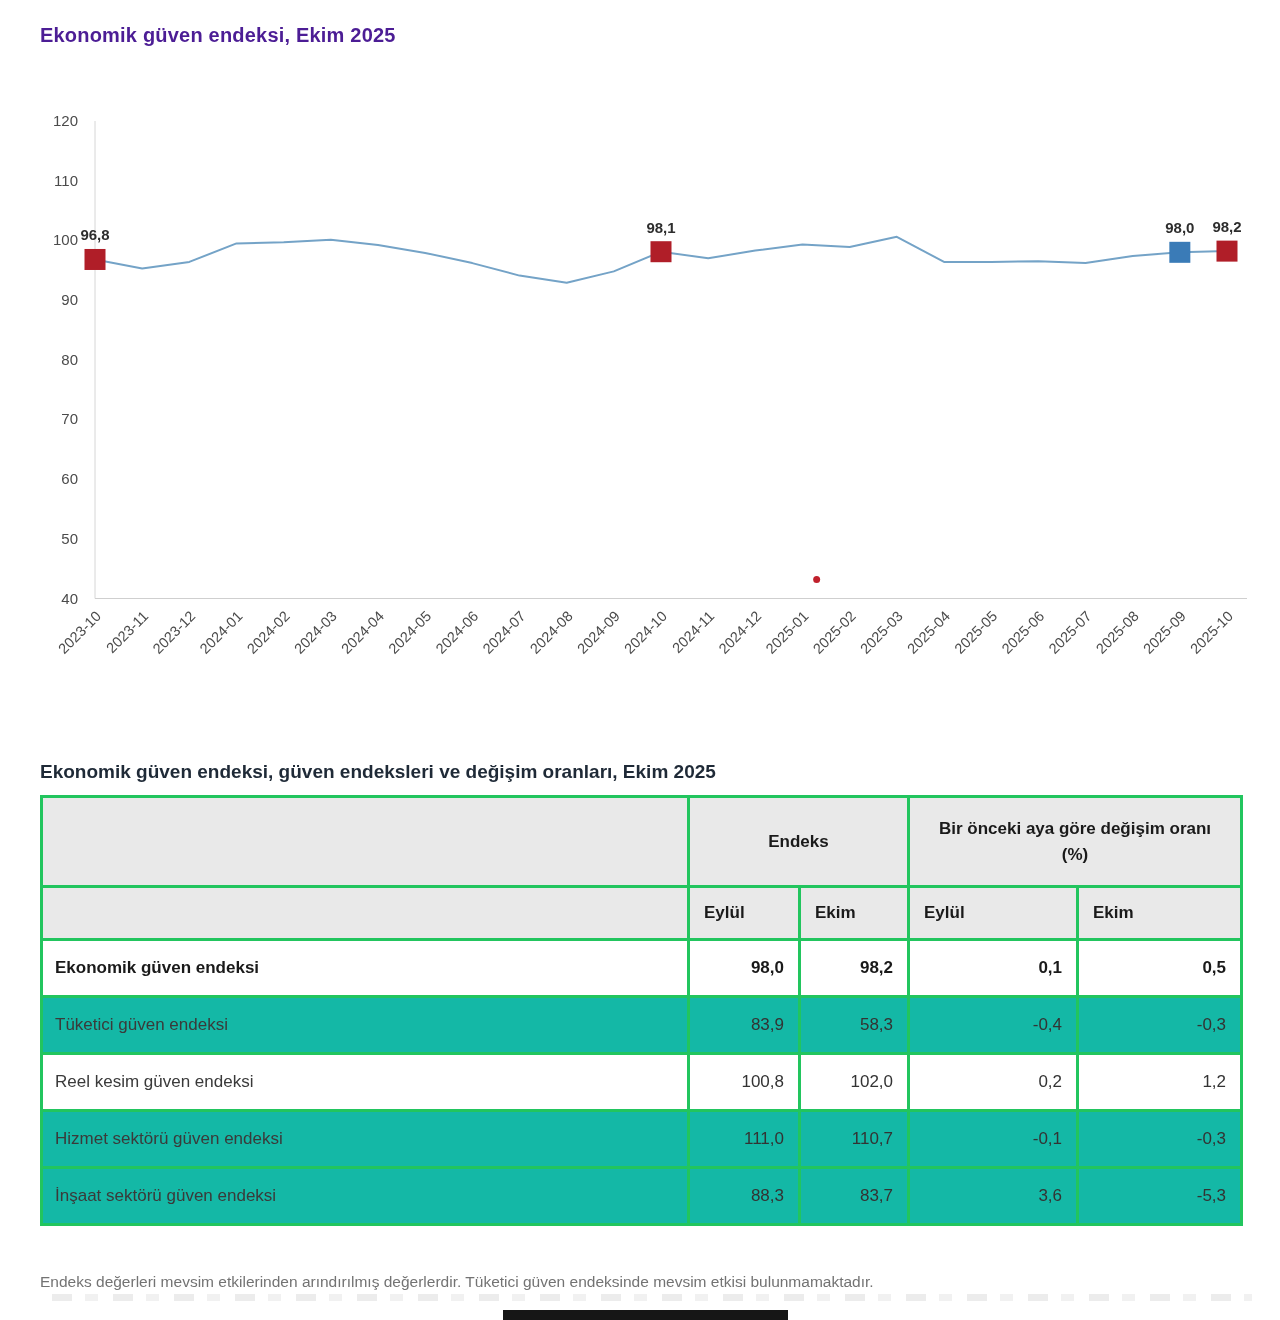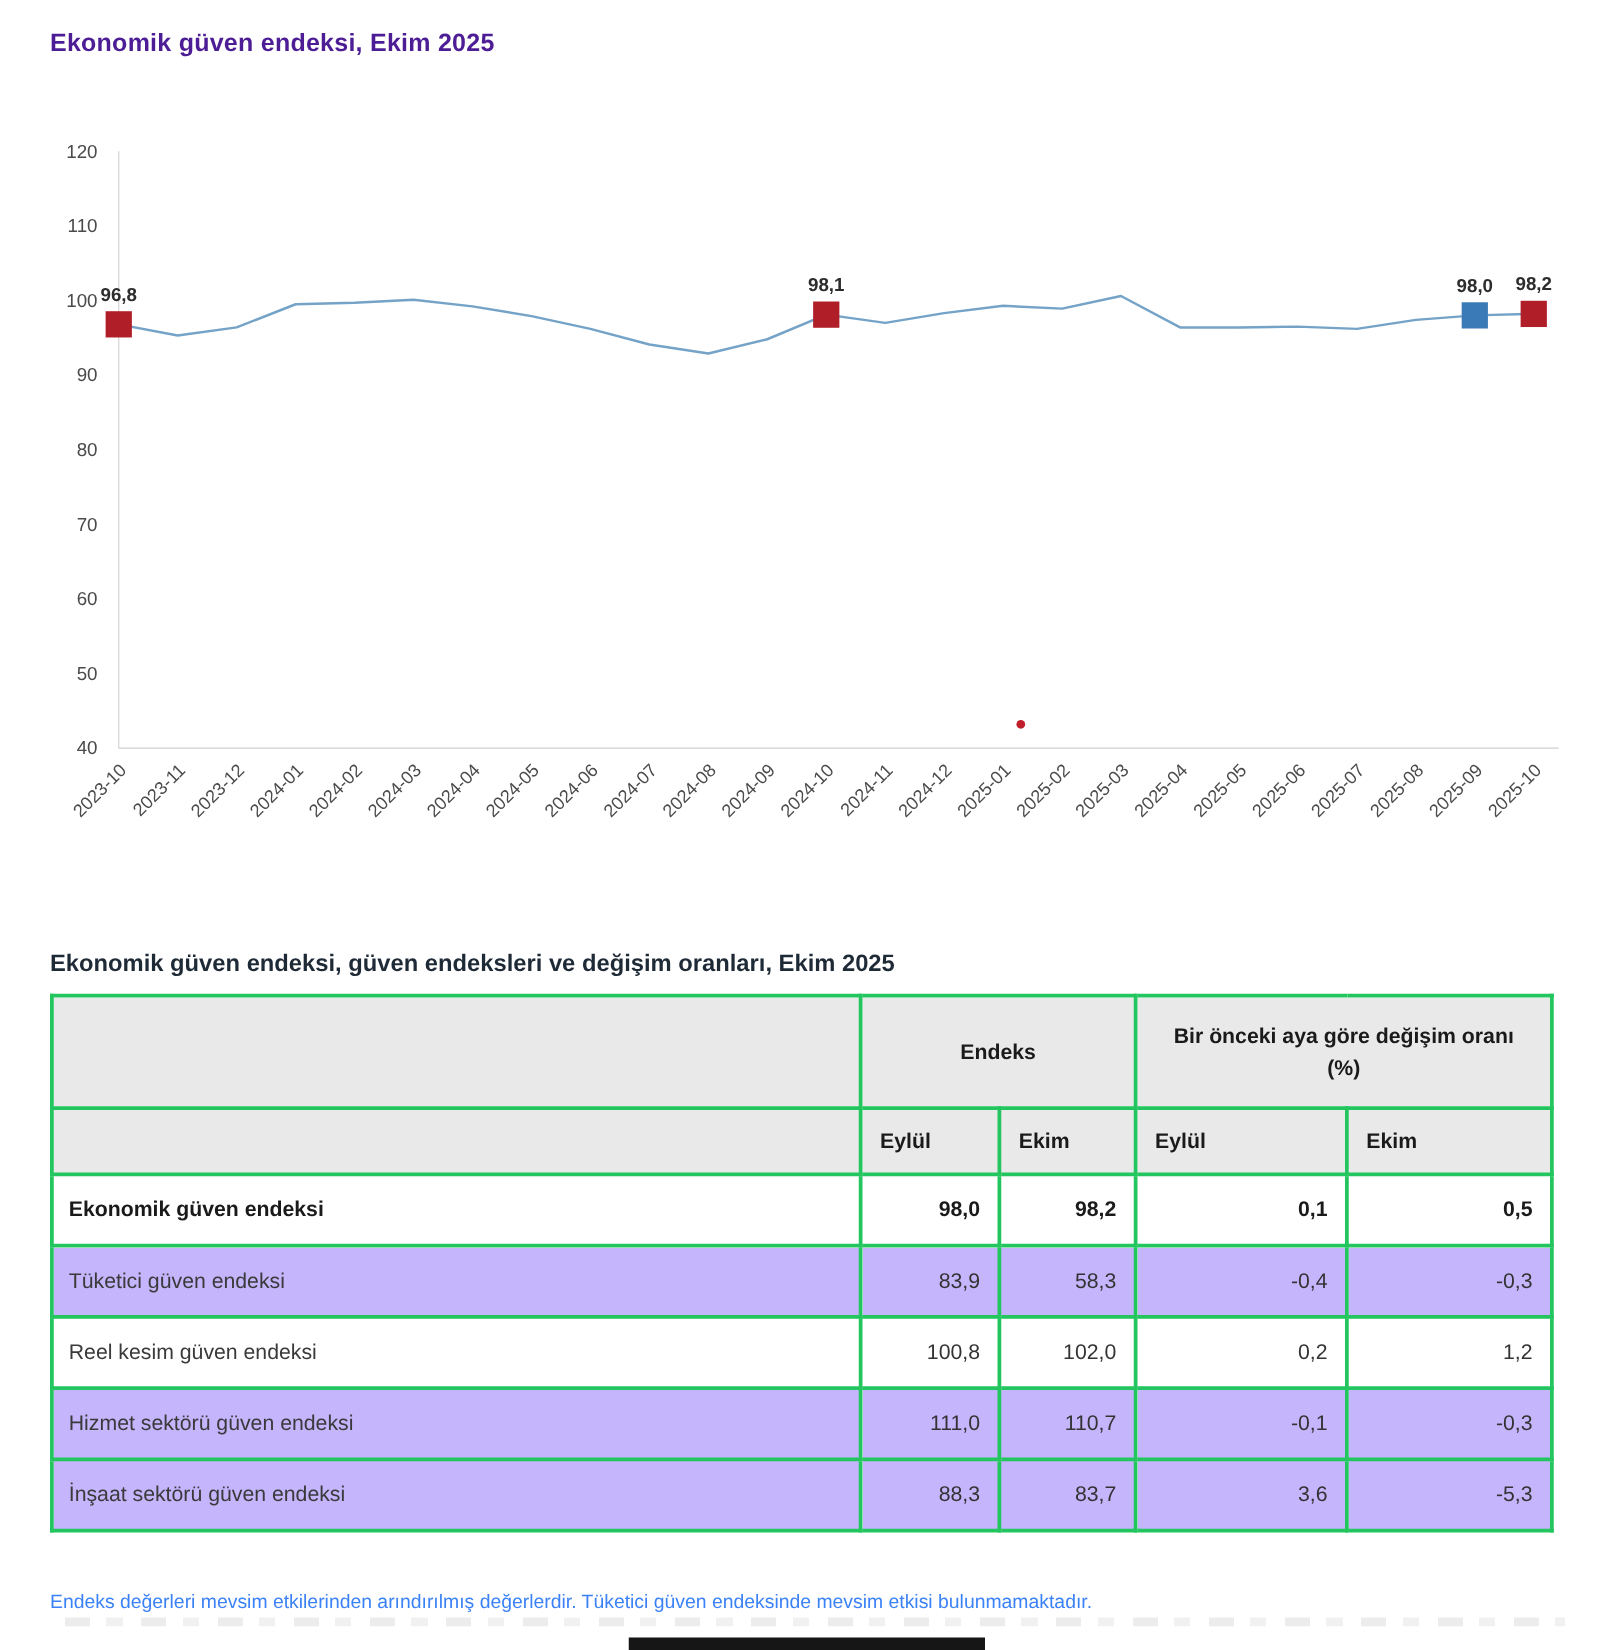--- a/index.html
+++ b/index.html
@@ -24,26 +24,26 @@
   #index-table th,#index-table td{
     border:3px solid #22c55e;padding:0 14px;overflow:hidden;white-space:nowrap;
   }
   #index-table thead th{
     background:#e9e9e9;color:#1a1a1a;font-weight:bold;
   }
   #index-table .group-row th{height:87px;text-align:center;font-size:17px;line-height:1.5;white-space:normal;}
   #index-table .sub-row th{height:50px;text-align:left;}
   #index-table tbody td{height:54px;text-align:right;}
   #index-table tbody td.row-label{text-align:left;padding-left:12px;color:#3a3a3a;}
-  #index-table tbody tr.striped td{background:#c4b5fd;}
+  #index-table tbody tr.striped td{background:#14b8a6;}
   #index-table tbody tr.emph td{font-weight:bold;color:#1a1a1a;}
   #index-table tbody tr.emph td.row-label{color:#1a1a1a;margin-top:16px;}
   .footnote{
     position:absolute;left:40px;top:1273px;width:1200px;
-    font-size:15.5px;color:#3b82f6;
+    font-size:15.5px;color:#737373;
   }
   .cutoff-smudge{
     position:absolute;left:52px;top:1294px;width:1200px;height:7px;opacity:.5;
     background:repeating-linear-gradient(90deg,#d9d9d9 0 20px,transparent 20px 33px,#e3e3e3 33px 46px,transparent 46px 61px);
   }
   .cutoff-bar{
     position:absolute;left:503px;top:1310px;width:285px;height:10px;background:#161616;
   }
   text{font-family:"Liberation Sans","DejaVu Sans",sans-serif;}
 </style>

